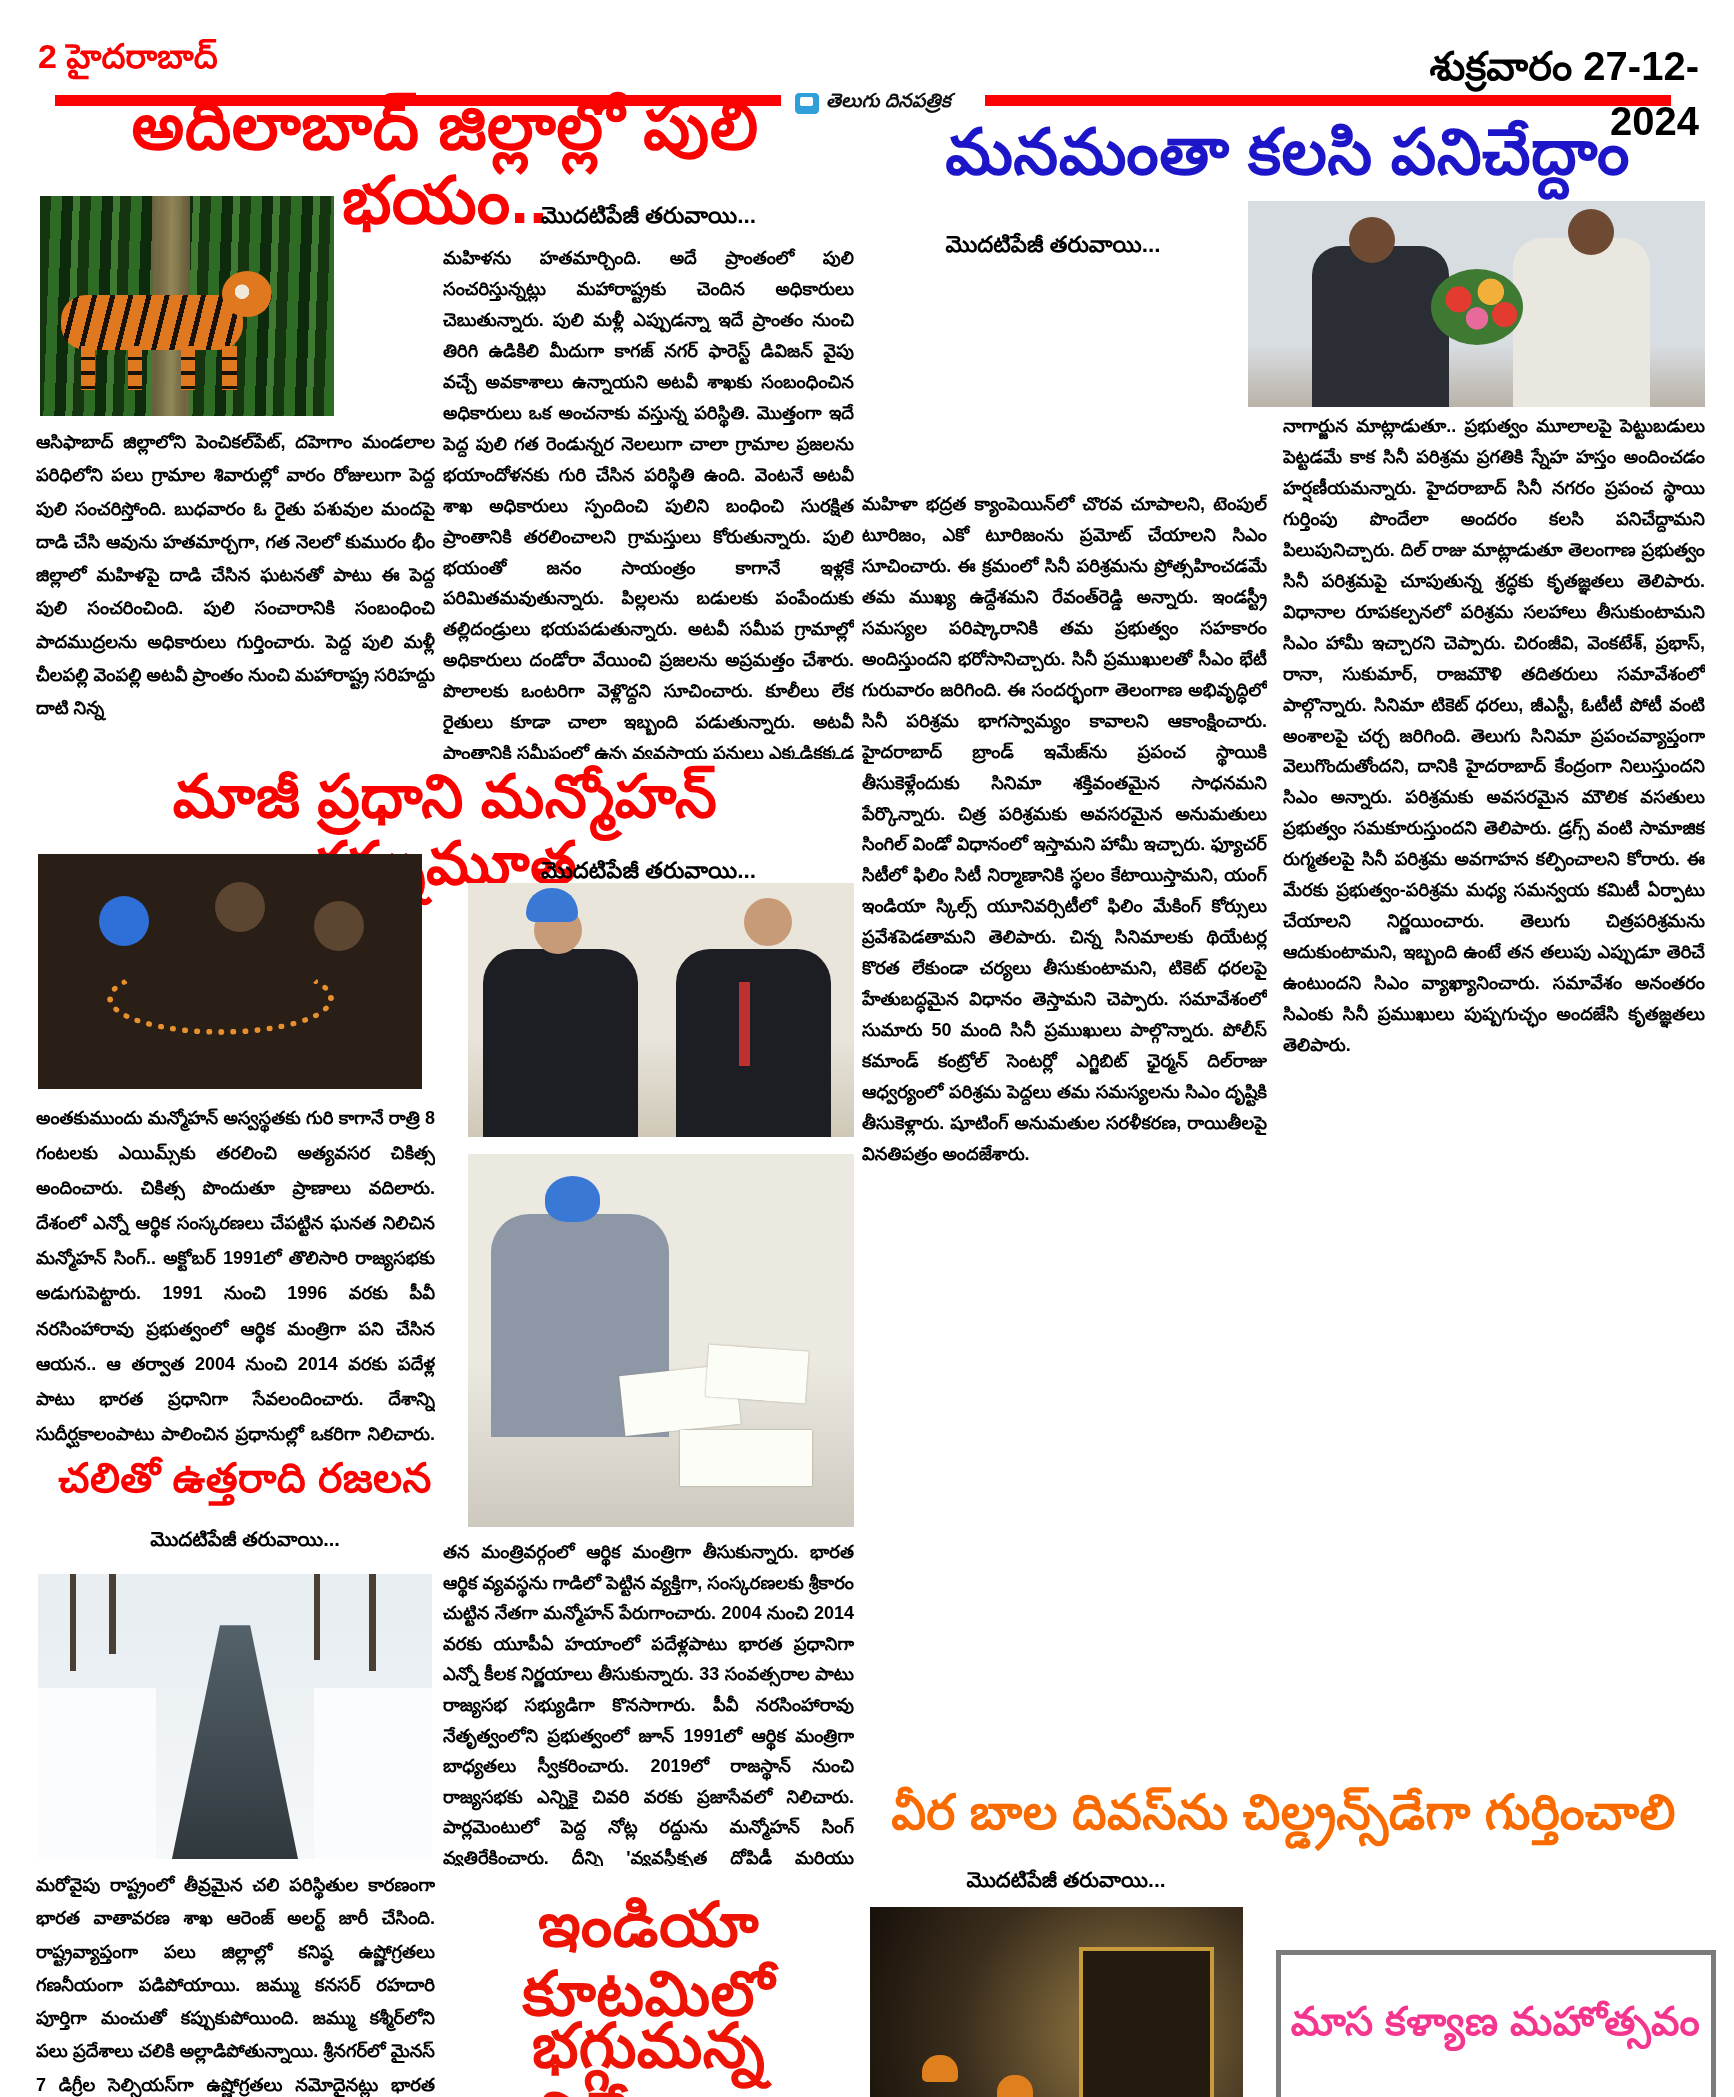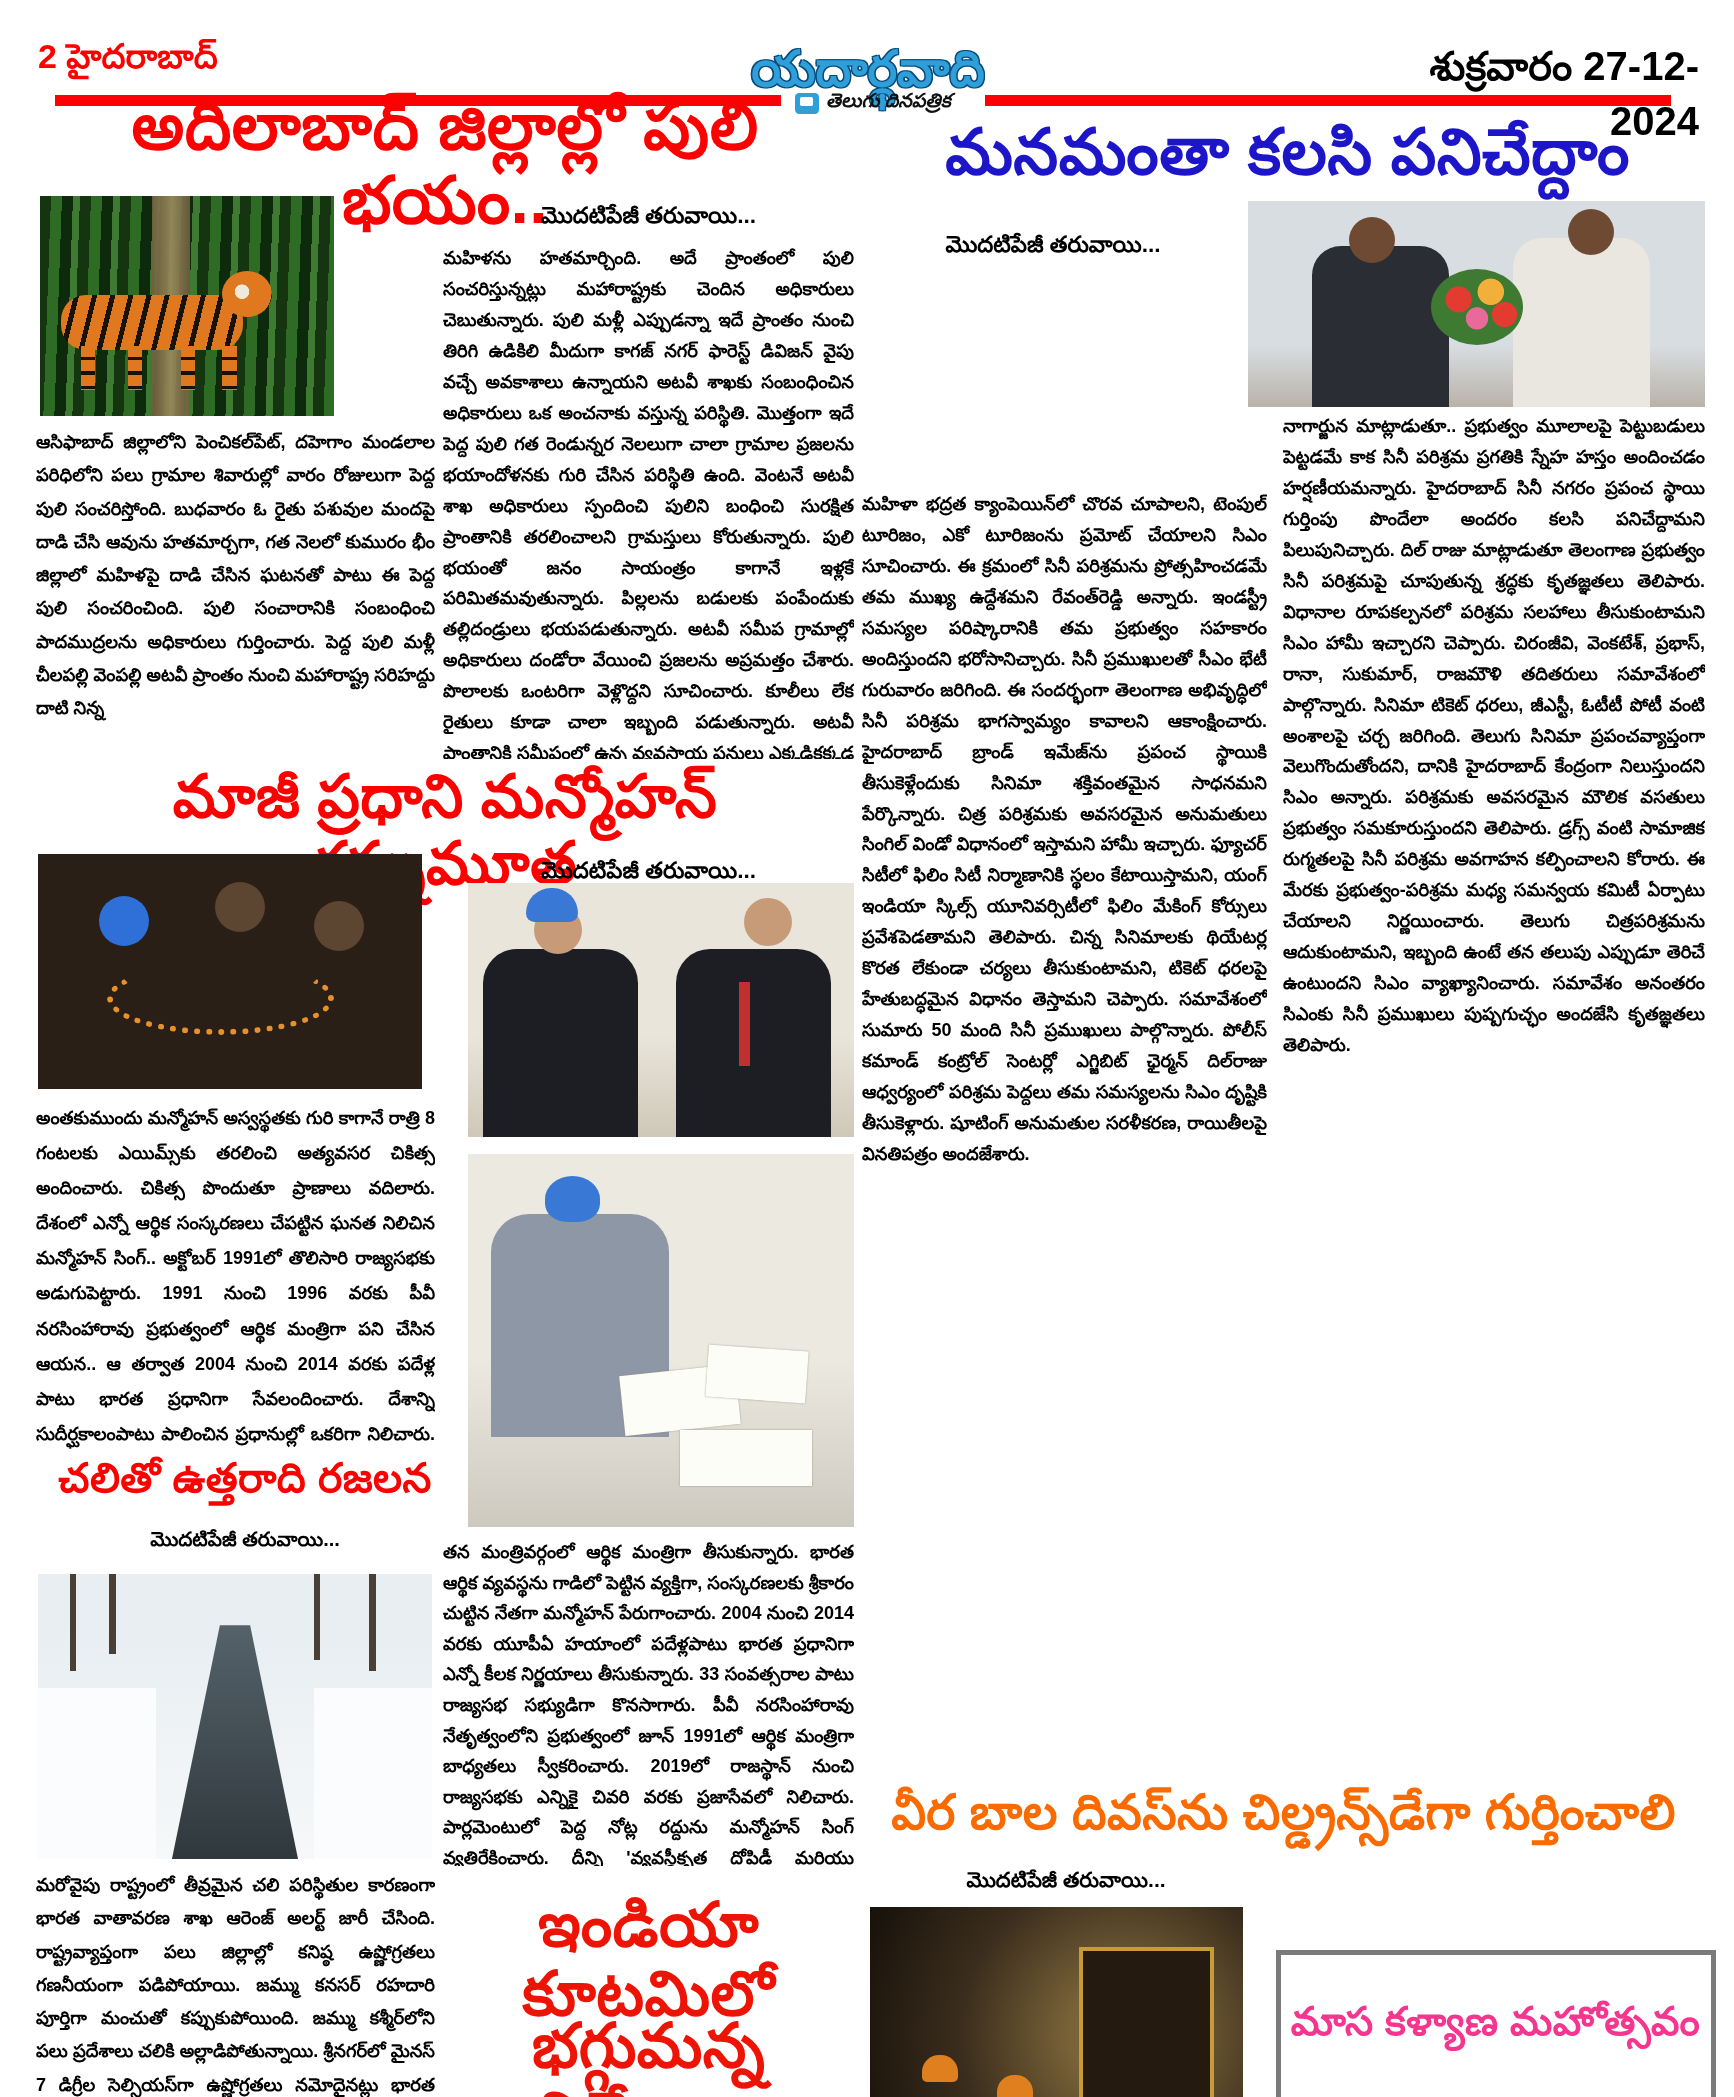--- a/index.html
+++ b/index.html
@@ -55,22 +55,20 @@
   .ph-dark .frame{position:absolute;left:56%;top:12%;width:34%;height:56%;border:4.2px solid #c79a3a;background:#241a10;}
   .ph-dark .turb{position:absolute;width:36px;height:27px;border-radius:17px 17px 5px 5px;background:#e07f1e;}
 </style>
 </head>
 <body>
 
 <div id="page">
 
   <div class="abs" style="left:38px;top:37px;font-size:34px;font-weight:bold;color:#fb0100;">2 హైదరాబాద్</div>
 
-  <div class="abs" style="left:742px;top:40px;width:252px;text-align:center;font-size:50px;font-weight:bold;color:#2e9fd8;
-              text-shadow:1.3px 1.3px 0 #0a4a7a,-1.3px -1.3px 0 #0a4a7a,1.3px -1.3px 0 #0a4a7a,-1.3px 1.3px 0 #0a4a7a,0 0 2.5px #fff;">యదార్థవాది</div>
   <div class="abs" style="left:795px;top:90px;display:flex;align-items:center;gap:7.6px;">
     <span style="display:inline-block;width:23.5px;height:21px;background:#2e9fd8;border-radius:4.2px;position:relative;">
       <span style="position:absolute;left:5px;top:4.2px;width:13.4px;height:9.2px;background:#fff;border-radius:1.7px;"></span>
     </span>
     <span style="font-size:19.3px;font-style:italic;color:#111;">తెలుగు దినపత్రిక</span>
   </div>
   <div class="abs" style="left:1389px;top:44px;width:310px;text-align:right;font-size:40px;font-weight:bold;color:#000;">శుక్రవారం 27-12- 2024</div>
 
   <div class="bar" style="left:55px;top:95px;width:726px;"></div>
   <div class="bar" style="left:985px;top:95px;width:686px;"></div>

